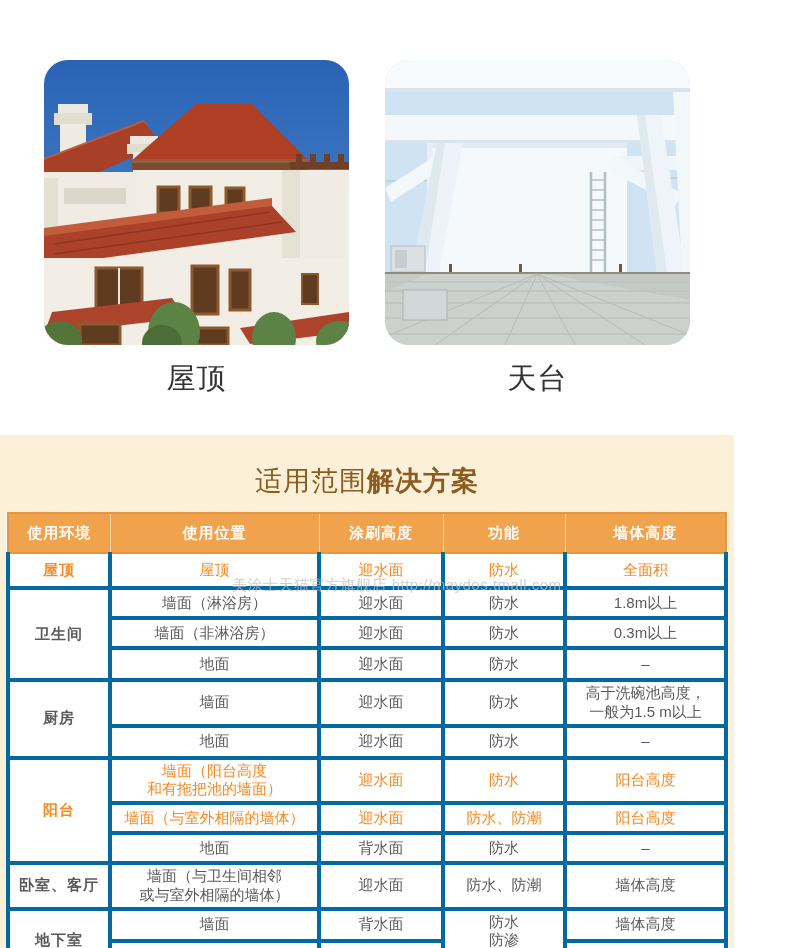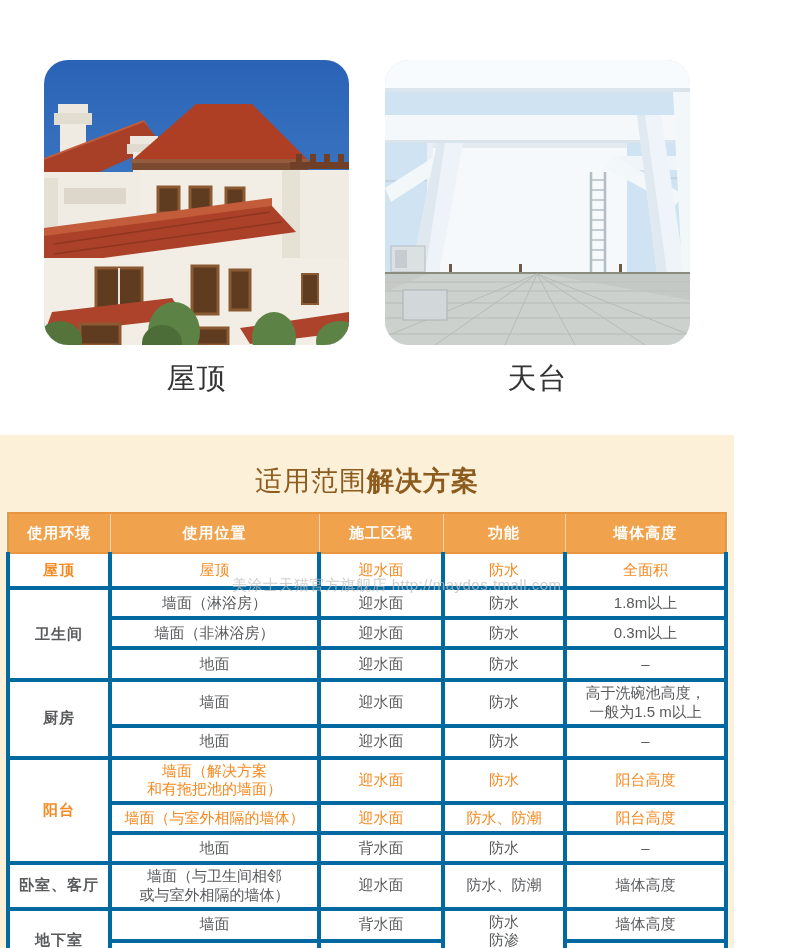--- a/index.html
+++ b/index.html
@@ -212,21 +212,21 @@
         <col style="width:102px">
           <col style="width:209px">
           <col style="width:124px">
         <col style="width:122px">
           <col style="width:161px">
       </colgroup>
       <thead>
         <tr>
           <th>使用环境</th>
           <th>使用位置</th>
-          <th>施工区域</th>
+          <th>涂刷高度</th>
           <th>功能</th>
           <th>墙体高度</th>
         </tr>
       </thead>
       <tbody>
 
         <tr class="grp orange h35">
           <td class="env">屋顶</td>
           <td>屋顶</td>
           <td>迎水面</td>
@@ -264,21 +264,21 @@
         </tr>
         <tr class="h32">
           <td>地面</td>
           <td>迎水面</td>
           <td>防水</td>
           <td>–</td>
         </tr>
 
         <tr class="grp orange h38">
           <td class="env" rowspan="3">阳台</td>
-          <td class="small preline">墙面（解决方案
+          <td class="small preline">墙面（阳台高度
 和有拖把池的墙面）</td>
           <td>迎水面</td>
           <td>防水</td>
           <td>阳台高度</td>
         </tr>
         <tr class="orange h30">
           <td>墙面（与室外相隔的墙体）</td>
           <td>迎水面</td>
           <td>防水、防潮</td>
           <td>阳台高度</td>

